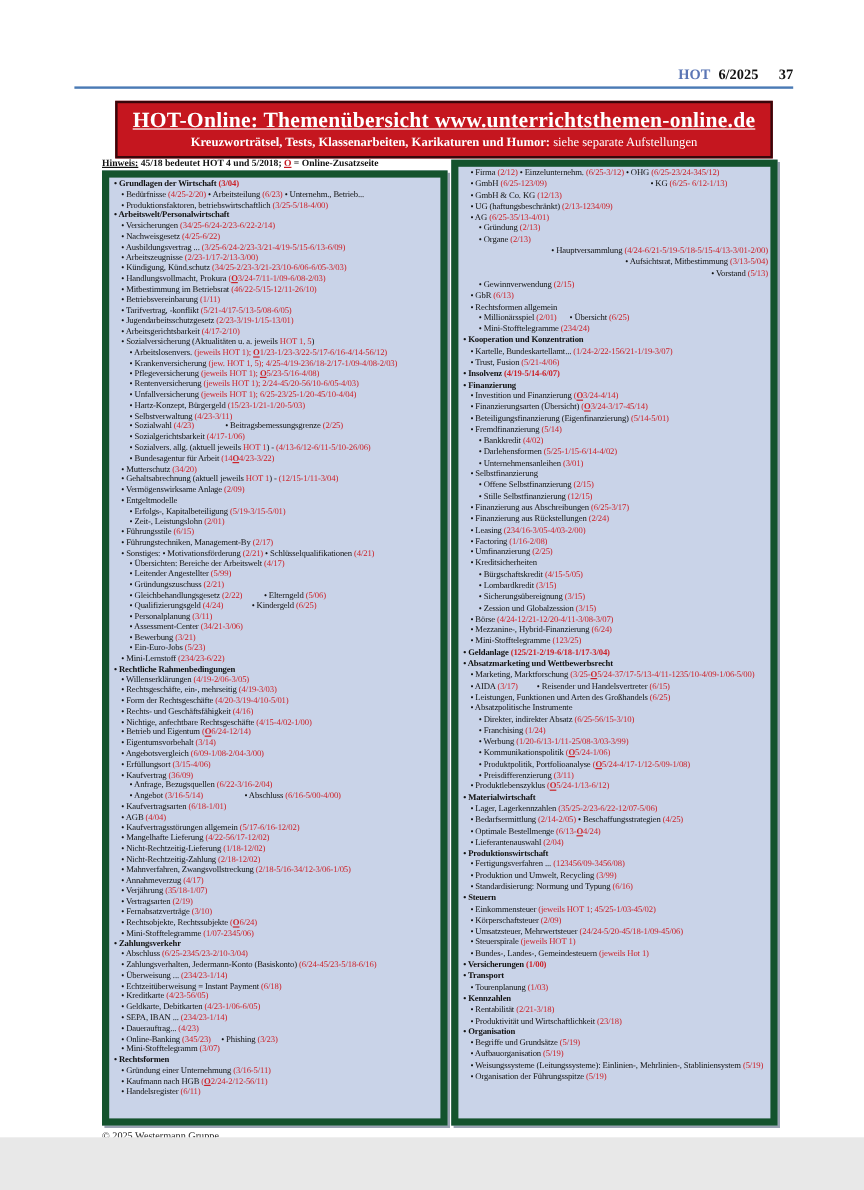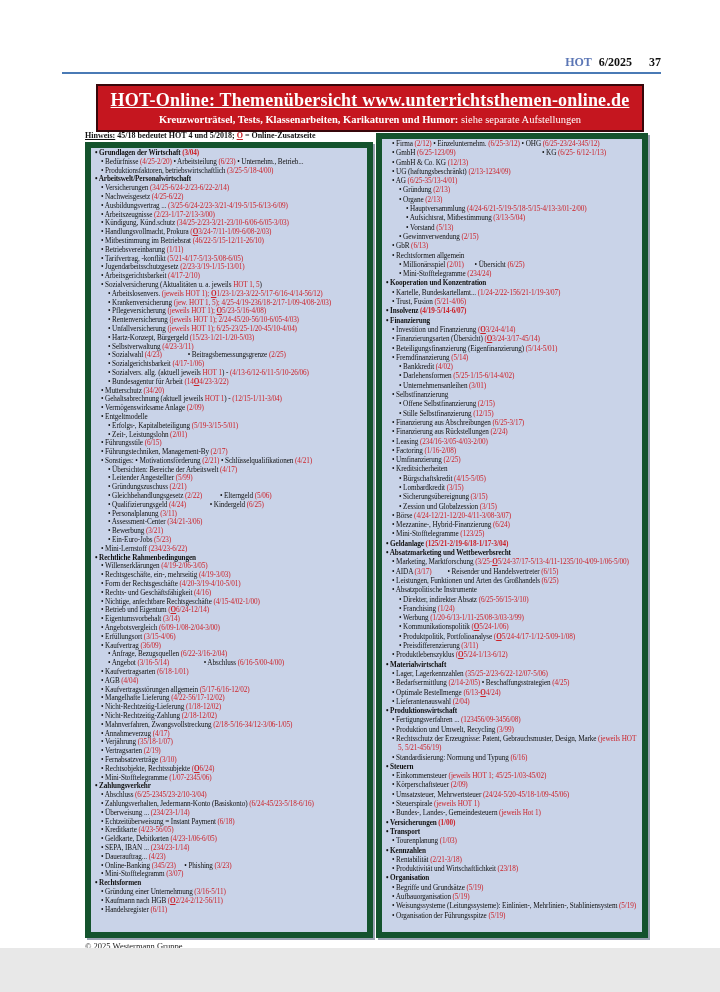--- a/index.html
+++ b/index.html
@@ -29,21 +29,21 @@
   #rbox{left:376px;top:133px;width:272px;height:805px;}
   .redbar{background:#c5161f;color:#fff;font-size:8px;font-weight:bold;
           line-height:11px;height:11px;padding-left:3px;}
   .content{padding:1px 2px 0 2px;}
   .ln{font-size:7.2px;letter-spacing:-0.1px;color:#111;text-indent:-6px;}
   #lbox .ln{line-height:8.8px;}
   #rbox .ln{line-height:9.3px;}
   .lv0{padding-left:8px;}
   .lv1{padding-left:14px;}
   .lv2{padding-left:21px;}
-  .lv3{padding-left:28px;}
+  .lv3{padding-left:28px;text-align:right;}
   .bold{font-weight:bold;}
   .red{color:#cc2229;}
   .ul{color:#cc2229;font-weight:bold;text-decoration:underline;}
   .sp{display:inline-block;}
   .footer{position:absolute;left:85px;top:941px;font-size:8.5px;color:#222;text-align:right;}
 </style>
 </head>
 <body>
 
 <div id="page">
@@ -217,21 +217,20 @@
         <div class="ln lv2"><span>• Preisdifferenzierung </span><span class="red">(3/11)</span></div>
         <div class="ln lv1"><span>• Produktlebenszyklus </span><span class="red">(</span><span class="ul">O</span><span class="red">5/24-1/13-6/12)</span></div>
         <div class="ln lv0 bold"><span>• Materialwirtschaft</span></div>
         <div class="ln lv1"><span>• Lager, Lagerkennzahlen </span><span class="red">(35/25-2/23-6/22-12/07-5/06)</span></div>
         <div class="ln lv1"><span>• Bedarfsermittlung </span><span class="red">(2/14-2/05)</span><span> • Beschaffungsstrategien </span><span class="red">(4/25)</span></div>
         <div class="ln lv1"><span>• Optimale Bestellmenge </span><span class="red">(6/13-</span><span class="ul">O</span><span class="red">4/24)</span></div>
         <div class="ln lv1"><span>• Lieferantenauswahl </span><span class="red">(2/04)</span></div>
         <div class="ln lv0 bold"><span>• Produktionswirtschaft</span></div>
         <div class="ln lv1"><span>• Fertigungsverfahren ... </span><span class="red">(123456/09-3456/08)</span></div>
         <div class="ln lv1"><span>• Produktion und Umwelt, Recycling </span><span class="red">(3/99)</span></div>
-        <div class="ln lv1"><span>• Rechtsschutz der Erzeugnisse: Patent, Gebrauchsmuster, Design, Marke </span><span class="red">(jeweils HOT 5, 5/21-456/19)</span></div>
         <div class="ln lv1"><span>• Standardisierung: Normung und Typung </span><span class="red">(6/16)</span></div>
         <div class="ln lv0 bold"><span>• Steuern</span></div>
         <div class="ln lv1"><span>• Einkommensteuer </span><span class="red">(jeweils HOT 1; 45/25-1/03-45/02)</span></div>
         <div class="ln lv1"><span>• Körperschaftsteuer </span><span class="red">(2/09)</span></div>
         <div class="ln lv1"><span>• Umsatzsteuer, Mehrwertsteuer </span><span class="red">(24/24-5/20-45/18-1/09-45/06)</span></div>
         <div class="ln lv1"><span>• Steuerspirale </span><span class="red">(jeweils HOT 1)</span></div>
         <div class="ln lv1"><span>• Bundes-, Landes-, Gemeindesteuern </span><span class="red">(jeweils Hot 1)</span></div>
         <div class="ln lv0 bold"><span>• Versicherungen </span><span class="red">(1/00)</span></div>
         <div class="ln lv0 bold"><span>• Transport</span></div>
         <div class="ln lv1"><span>• Tourenplanung </span><span class="red">(1/03)</span></div>

